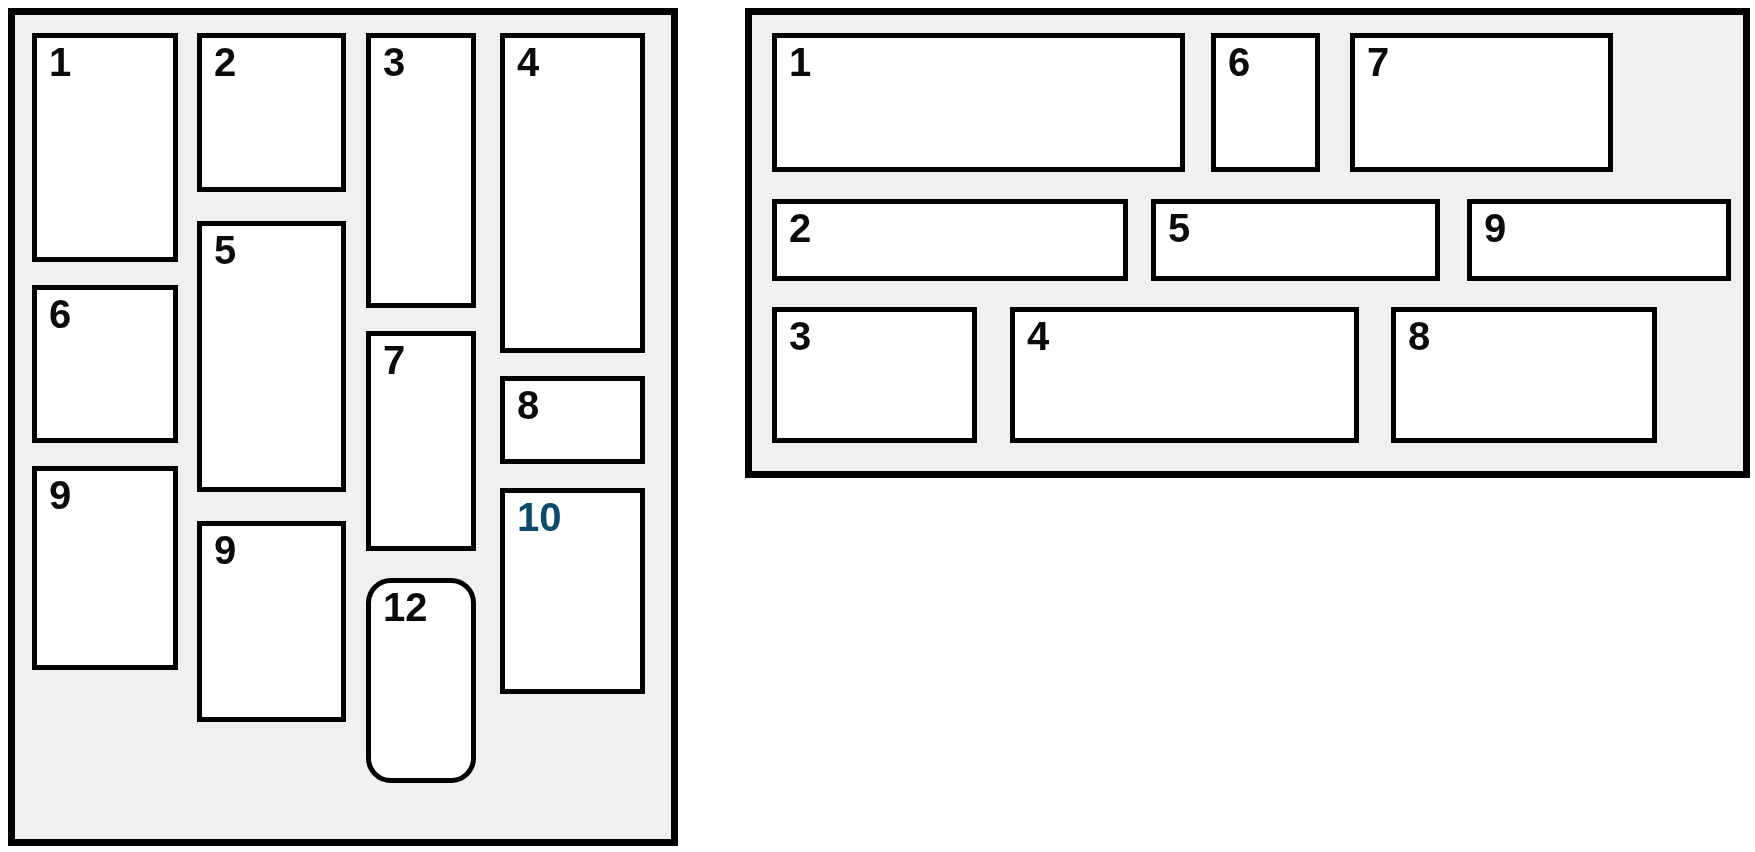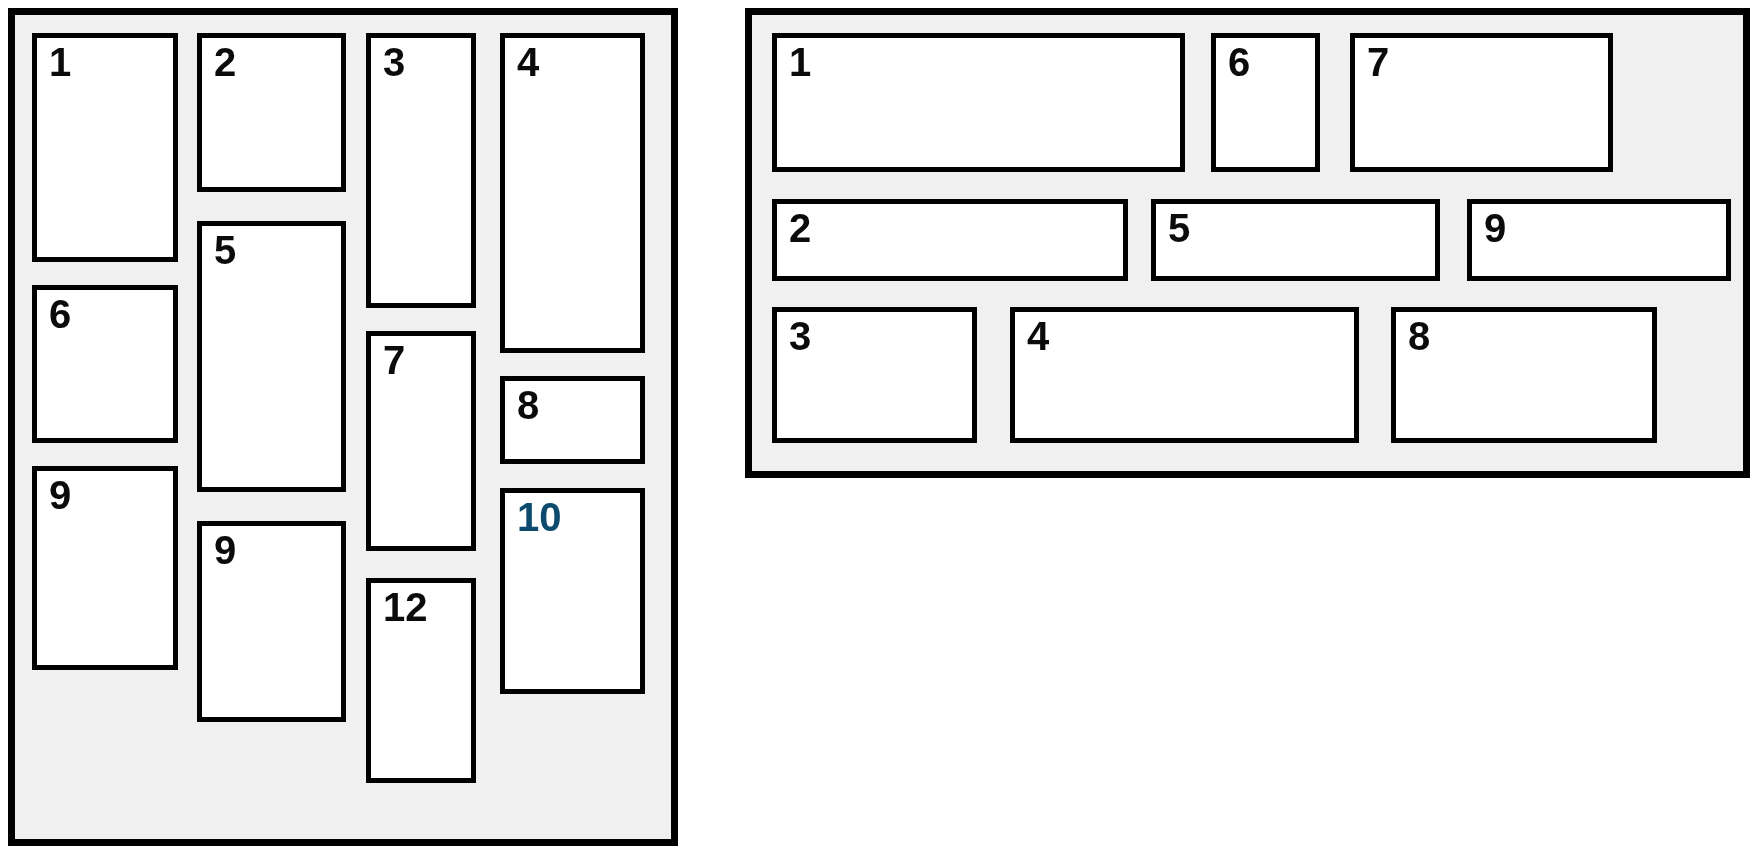--- a/index.html
+++ b/index.html
@@ -63,21 +63,21 @@
       </div>
       <div class="masonry-card" style="left: 17px; top: 451px; width: 146px; height: 204px; background: rgb(255, 255, 255); border-width: 5px; border-color: rgb(0, 0, 0); color: rgb(11, 11, 11); font-size: 40px;">
         <span class="card-label">9</span>
       </div>
       <div class="masonry-card" style="left: 485px; top: 473px; width: 145px; height: 206px; background: rgb(255, 255, 255); border-width: 5px; border-color: rgb(0, 0, 0); color: #0c4a6e; font-size: 40px;">
         <span class="card-label">10</span>
       </div>
       <div class="masonry-card" style="left: 182px; top: 506px; width: 149px; height: 201px; background: rgb(255, 255, 255); border-width: 5px; border-color: rgb(0, 0, 0); color: rgb(11, 11, 11); font-size: 40px;">
         <span class="card-label">9</span>
       </div>
-      <div class="masonry-card" style="left: 351px; top: 563px; width: 110px; height: 205px; background: rgb(255, 255, 255); border-width: 5px; border-color: rgb(0, 0, 0); color: rgb(11, 11, 11); font-size: 40px;">
+      <div class="masonry-card" style="left: 351px; top: 563px; width: 110px; height: 205px; background: rgb(255, 255, 255); border-width: 5px; border-color: rgb(0, 0, 0); color: rgb(11, 11, 11); font-size: 40px; border-radius: 25px;">
         <span class="card-label">12</span>
       </div>
     </div>
     <div class="masonry-panel" style="left: 745px; top: 8px; width: 1005px; height: 470px; background: rgb(240, 240, 240); border-width: 7px; border-color: rgb(0, 0, 0);">
       <div class="masonry-card" style="left: 20px; top: 18px; width: 413px; height: 139px; background: rgb(255, 255, 255); border-width: 5px; border-color: rgb(0, 0, 0); color: rgb(11, 11, 11); font-size: 40px;">
         <span class="card-label">1</span>
       </div>
       <div class="masonry-card" style="left: 20px; top: 184px; width: 356px; height: 82px; background: rgb(255, 255, 255); border-width: 5px; border-color: rgb(0, 0, 0); color: rgb(11, 11, 11); font-size: 40px;">
         <span class="card-label">2</span>
       </div>

